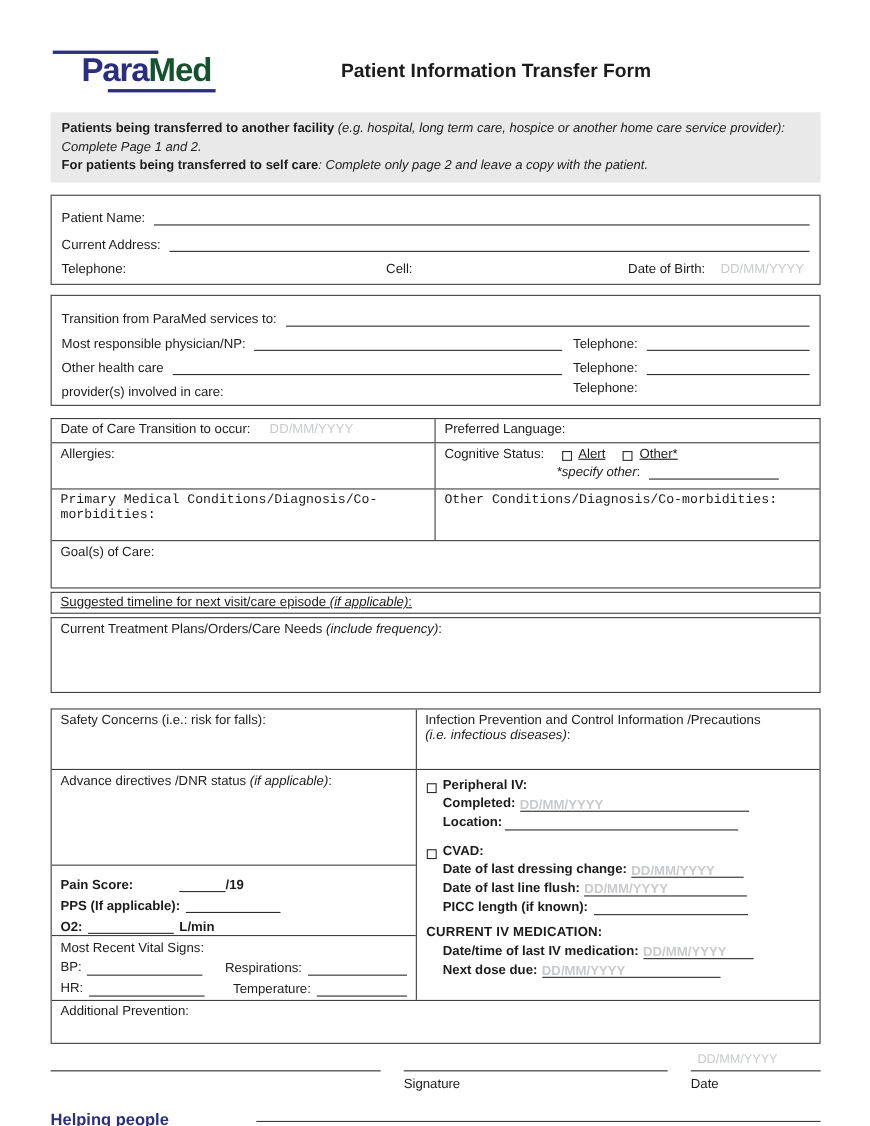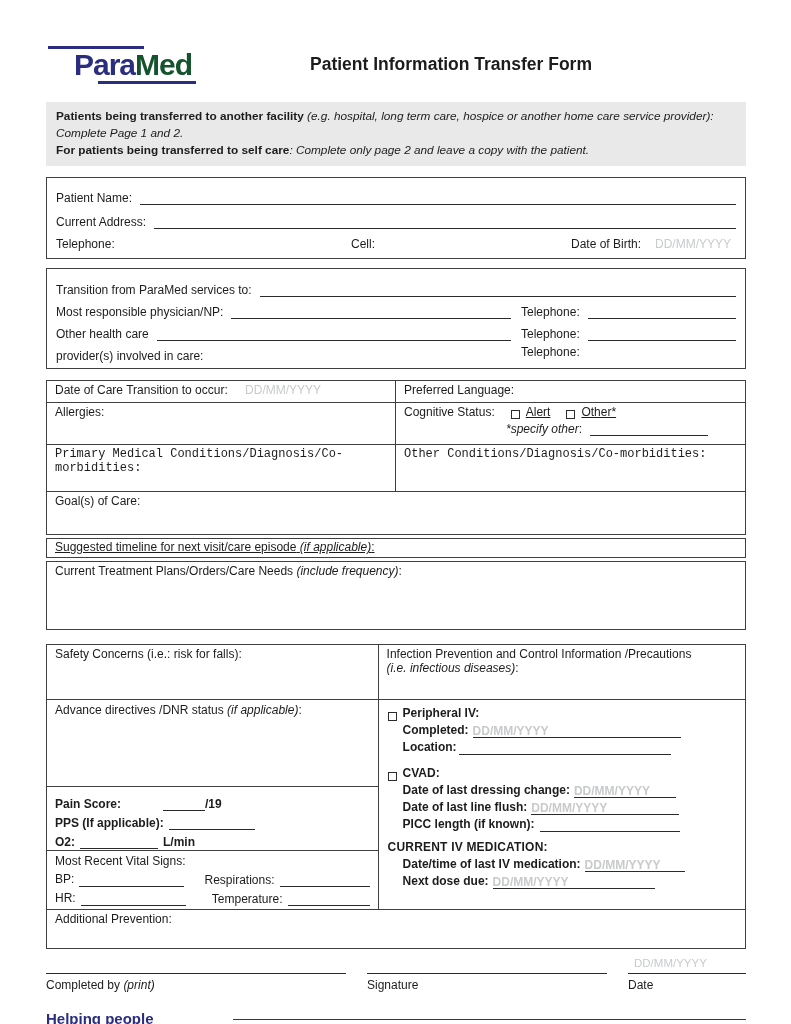--- a/index.html
+++ b/index.html
@@ -337,23 +337,20 @@
 
     <div class="full-row h39">
       <span>Additional Prevention:</span>
     </div>
   </div>
 
   <div class="sig">
     <div class="sigcol sig1">
       <div class="sig-pre"></div>
       <div class="sig-line"></div>
-      <div class="sig-lab">
-        <span>Completed by </span><span class="i">(print)</span>
-      </div>
     </div>
     <div class="sigcol sig2">
       <div class="sig-pre"></div>
       <div class="sig-line"></div>
       <div class="sig-lab">
         <span>Signature</span>
       </div>
     </div>
     <div class="sigcol sig3">
       <div class="sig-pre ph">DD/MM/YYYY</div>

